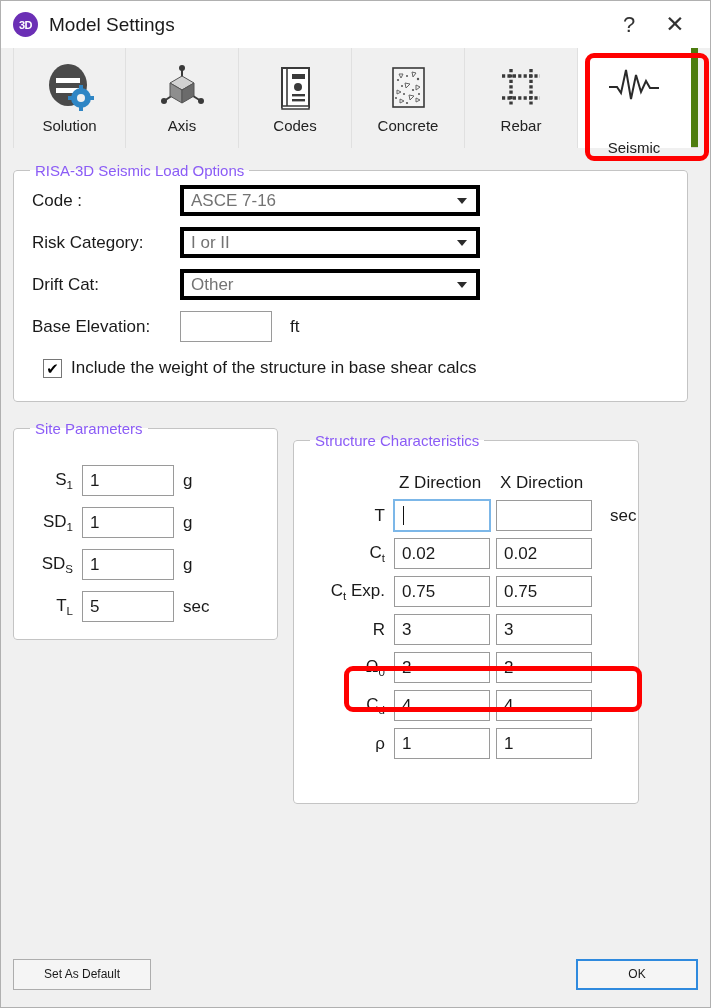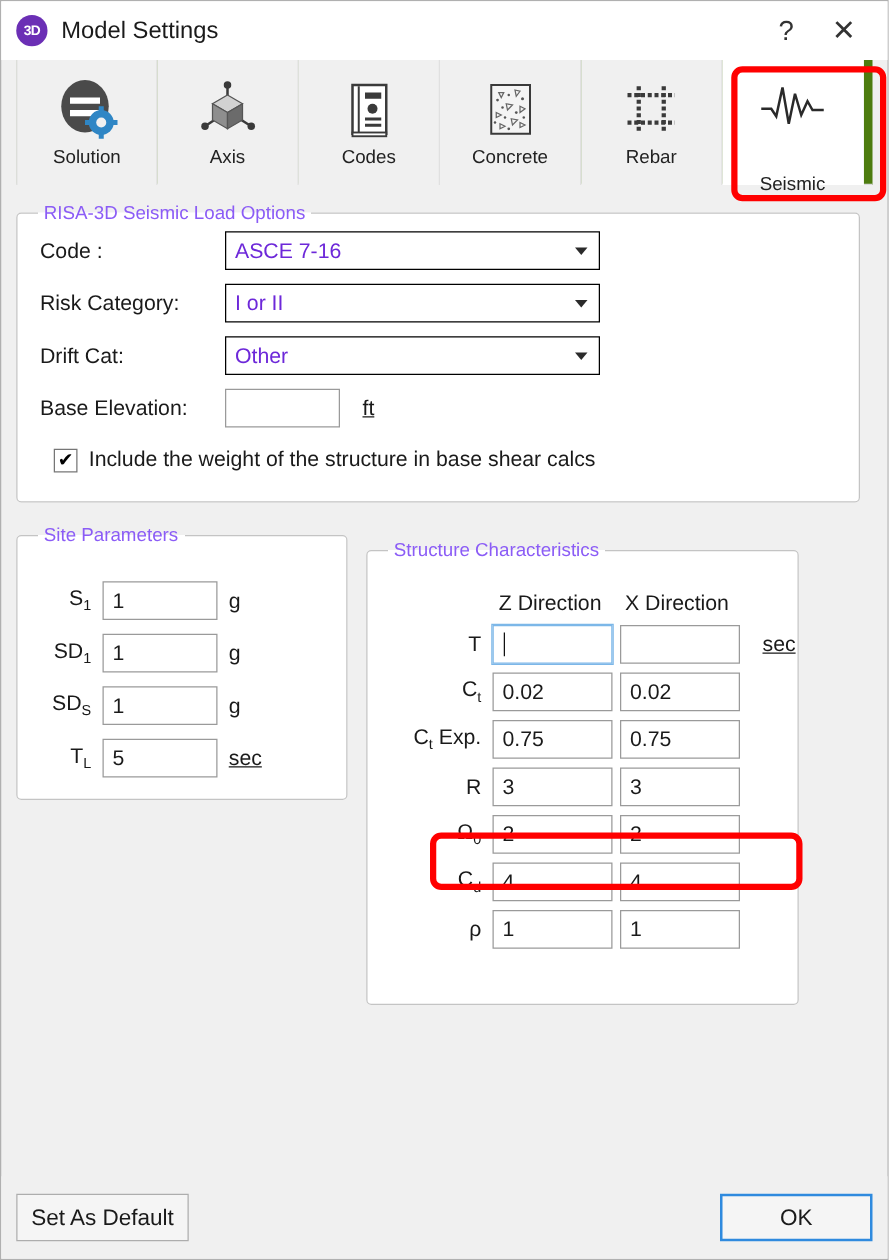--- a/index.html
+++ b/index.html
@@ -72,23 +72,23 @@
   fieldset.group > legend {
     font-size: 15px; color: #8b5cf6; padding: 0 5px; margin-left: 16px;
   }
   #grp-seismic { left: 12px; top: 14px; width: 675px; height: 240px; }
   #grp-site    { left: 12px; top: 272px; width: 265px; height: 220px; }
   #grp-struct  { left: 292px; top: 284px; width: 346px; height: 372px; }
   .row { display: flex; align-items: center; }
   .lbl { font-size: 17px; color: #1a1a1a; }
   .sel {
     height: 31px; width: 300px;
-    border: 1px solid #000000; background: #fff;
+    border: 4px solid #000000; background: #fff;
     display: flex; align-items: center;
-    padding-left: 7px; font-size: 17px; color: #6d28d9;
+    padding-left: 7px; font-size: 17px; color: #737373;
     position: relative; cursor: default;
   }
   .sel .arrow {
     position: absolute; right: 9px; top: 50%;
     transform: translateY(-50%);
     width: 0; height: 0;
     border-left: 5px solid transparent;
     border-right: 5px solid transparent;
     border-top: 6px solid #2b2b2b;
   }
@@ -96,38 +96,38 @@
     height: 31px; border: 1px solid #9a9a9a; background: #fff;
     font-size: 17px; color: #1a1a1a;
     display: flex; align-items: center; padding-left: 7px;
     cursor: text;
   }
   .txt.focused { border: 1px solid #7cb7e8; outline: 1px solid #7cb7e8; }
   .caret {
     display: inline-block; width: 1px; height: 19px;
     background: #111; margin-left: 1px;
   }
-  .unit { font-size: 17px; color: #1a1a1a; text-decoration: underline; }
+  .unit { font-size: 17px; color: #1a1a1a; }
   .cbrow { display: flex; align-items: center; }
   .cbox {
     width: 19px; height: 19px; border: 1px solid #767676;
     background: #fff; display: flex; align-items: center;
     justify-content: center; font-size: 15px; color: #000;
     cursor: default; line-height: 1;
   }
   .cblabel { font-size: 17px; color: #1a1a1a; margin-left: 9px; }
   sub { font-size: 0.68em; }
   
   .footer {
     flex: 0 0 auto; height: 66px; background: #f0f0f0;
     display: flex; align-items: center; padding: 0 12px;
   }
   .btn {
-    height: 38px; border: 1px solid #adadad; background: #f5f5f5;
-    font-size: 18px; color: #1a1a1a;
+    height: 31px; border: 1px solid #adadad; background: #f5f5f5;
+    font-size: 12px; color: #1a1a1a;
     display: flex; align-items: center; justify-content: center;
     cursor: default;
   }
   .btn.default { border: 2px solid #2f8ade; background: #f5f5f5; }
   #btn-setdefault { width: 138px; }
   #btn-ok { width: 122px; }
   #btn-cancel { width: 122px; margin-left: 9px; }
   .footer-spacer { flex: 1 1 auto; }
   
   .annot {

